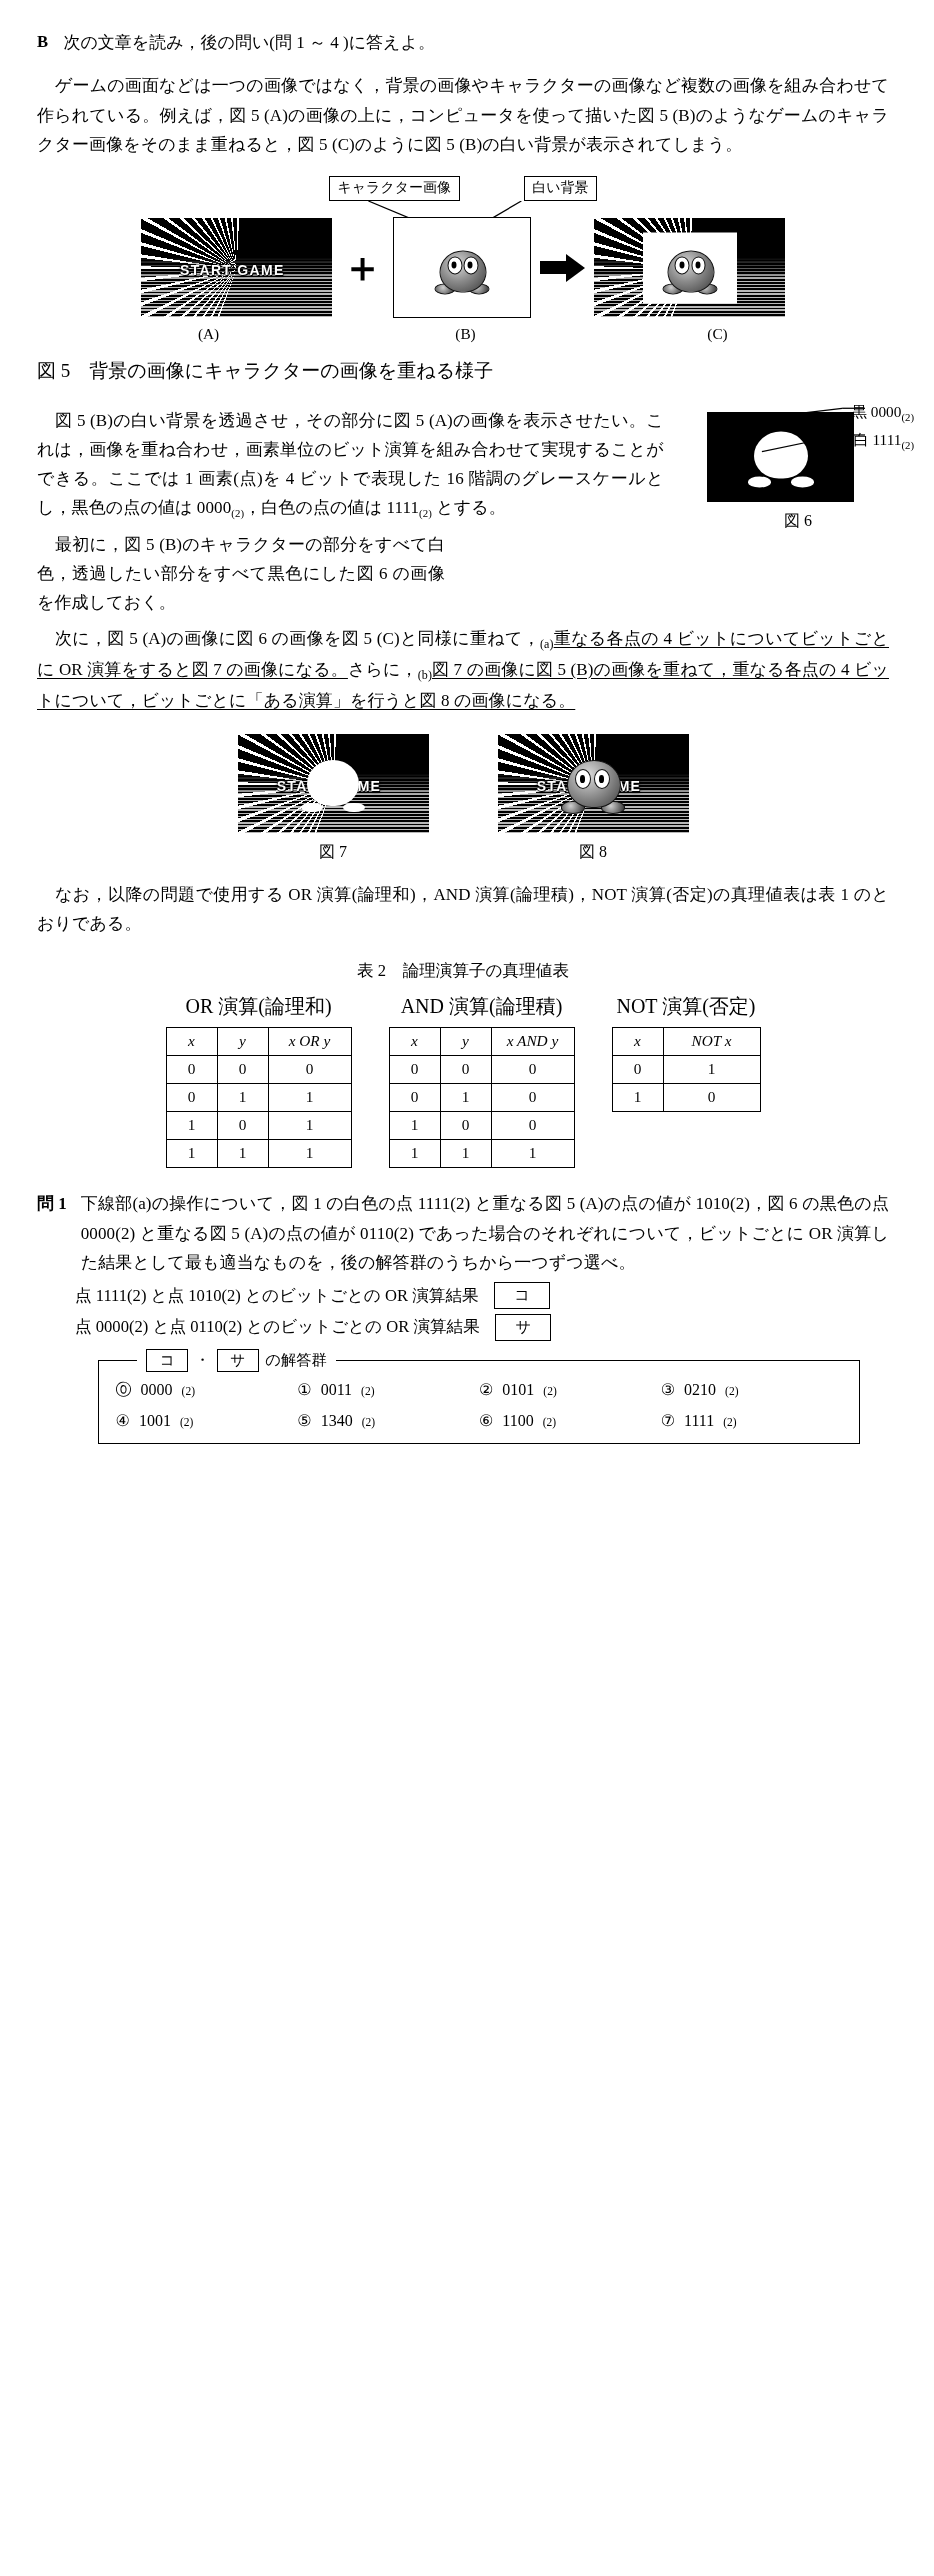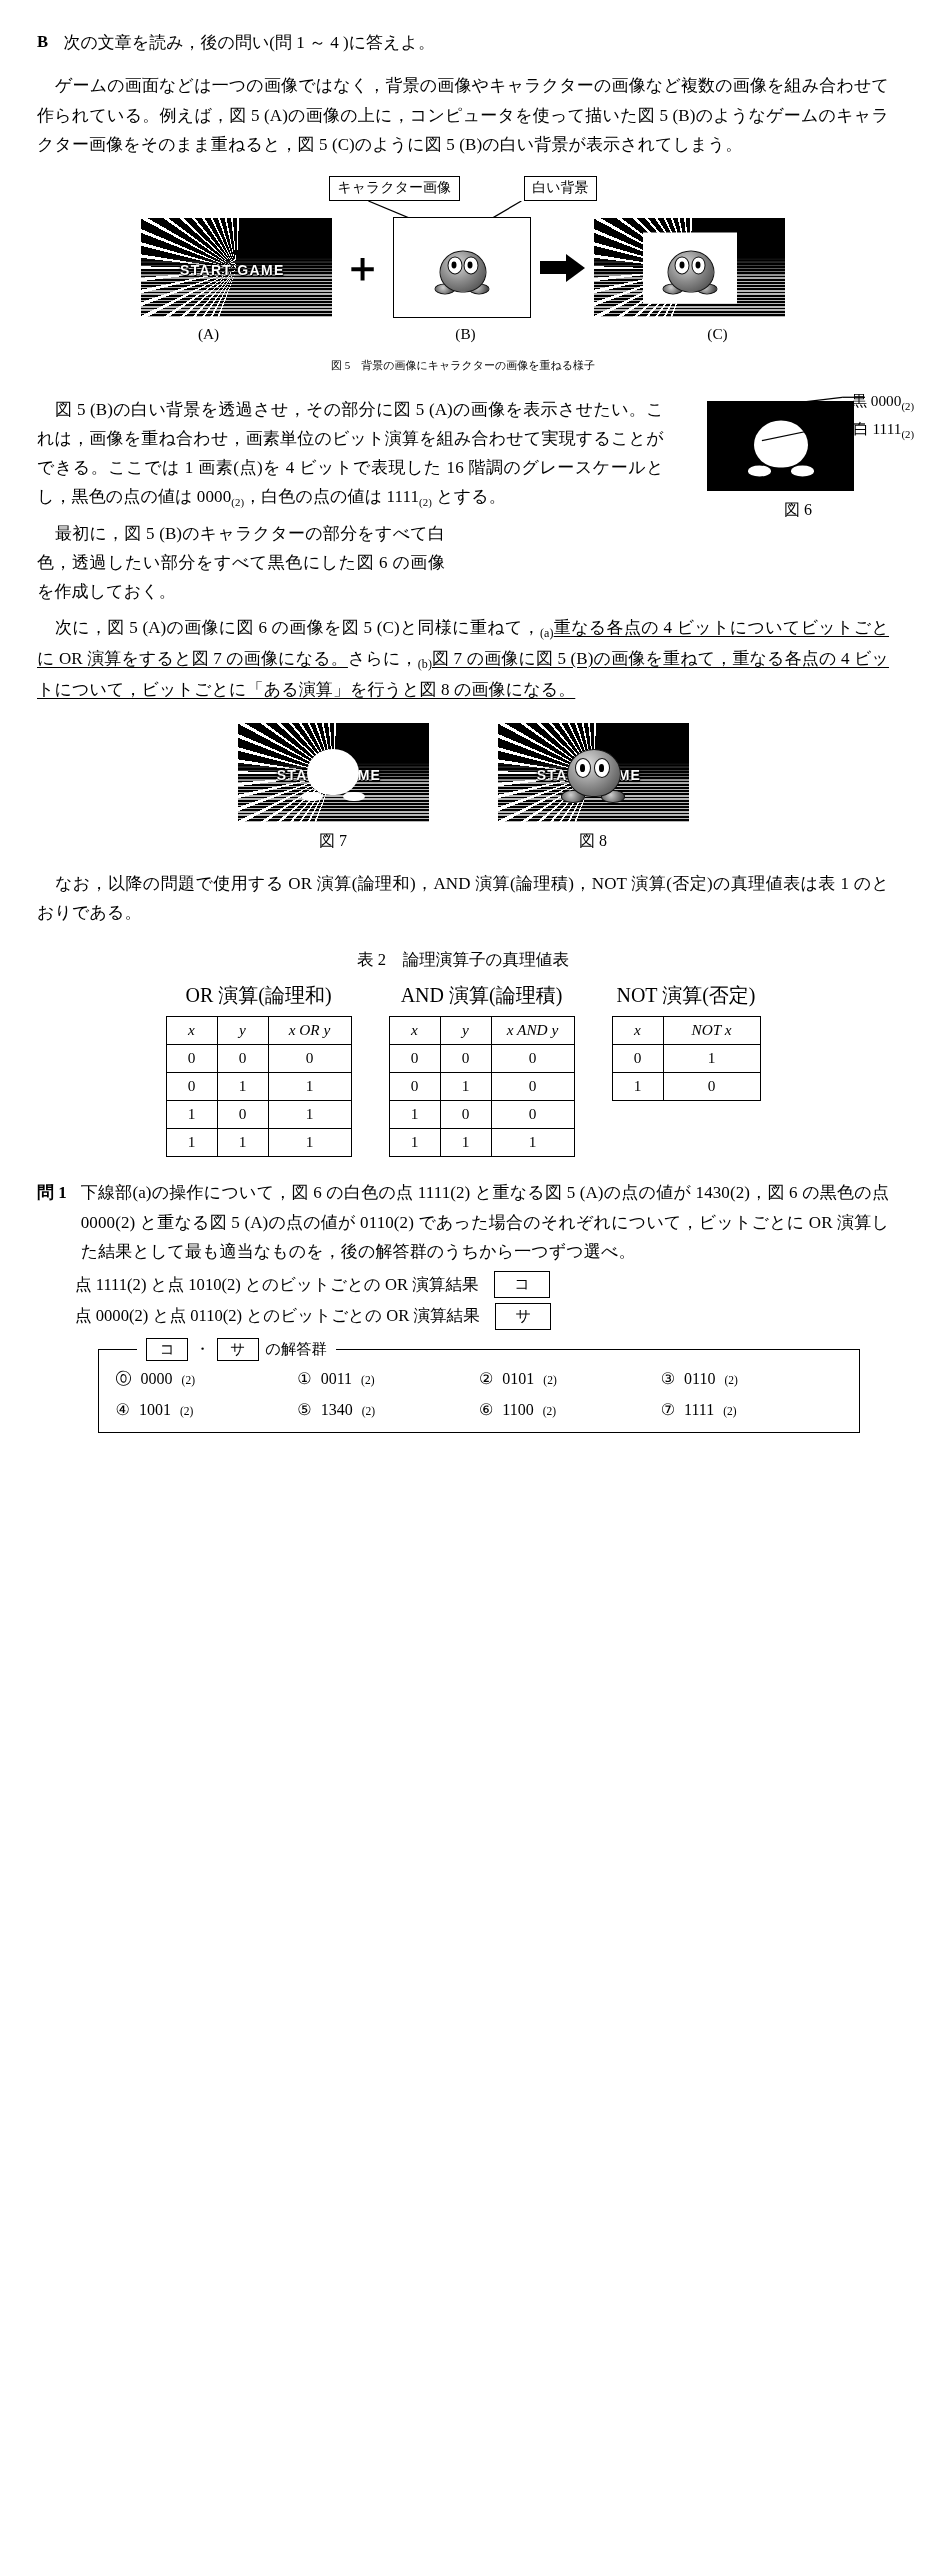--- a/index.html
+++ b/index.html
@@ -168,22 +168,21 @@
     white-space:nowrap;
   }
   .fig5-labels{
     display:flex;justify-content:center;
     font-size:15.3px;
     margin-top:6.4px;
   }
   .fig5-labels span{width:191px;text-align:center;}
   .fig5-labels span.mid{width:191px;}
   .fig-caption{
-    text-align:center;
-    font-size:11px;
+    font-size:19px;
     margin:15.3px 0 21.7px 0;
     font-family:Liberation Serif, serif;
   }
   
   .fig6-float{
     float:right;
     width:210px;
     margin:6.4px 0 3.8px 15.3px;
     position:relative;
   }
@@ -573,21 +572,21 @@
         </tr>
       </tbody>
         </table>
     </div>
 
   </div>
 
   <div class="q-wrap">
     <div class="q-head">
       <span class="q-num">問 1</span>
-      <span class="para" style="margin:0;">下線部(a)の操作について，図 6 の白色の点 1111(2) と重なる図 5 (A)の点の値が 1430(2)，図 6 の黒色の点 0000(2) と重なる図 5 (A)の点の値が 0110(2) であった場合のそれぞれについて，ビットごとに OR 演算した結果として最も適当なものを，後の解答群のうちから一つずつ選べ。</span>
+      <span class="para" style="margin:0;">下線部(a)の操作について，図 1 の白色の点 1111(2) と重なる図 5 (A)の点の値が 1010(2)，図 6 の黒色の点 0000(2) と重なる図 5 (A)の点の値が 0110(2) であった場合のそれぞれについて，ビットごとに OR 演算した結果として最も適当なものを，後の解答群のうちから一つずつ選べ。</span>
     </div>
 
     <div class="ans-line">
       <span>点 1111(2) と点 1010(2) とのビットごとの OR 演算結果</span>
       <span class="ansbox">コ</span>
     </div>
     <div class="ans-line">
       <span>点 0000(2) と点 0110(2) とのビットごとの OR 演算結果</span>
       <span class="ansbox">サ</span>
     </div>
@@ -611,21 +610,21 @@
           <span>0011</span>
             <span class="subq">(2)</span>
         </div>
         <div class="choice">
           <span class="circ">②</span>
           <span>0101</span>
             <span class="subq">(2)</span>
         </div>
         <div class="choice">
           <span class="circ">③</span>
-          <span>0110</span>
+          <span>0210</span>
             <span class="subq">(2)</span>
         </div>
         <div class="choice">
           <span class="circ">④</span>
           <span>1001</span>
             <span class="subq">(2)</span>
         </div>
         <div class="choice">
           <span class="circ">⑤</span>
           <span>1340</span>

